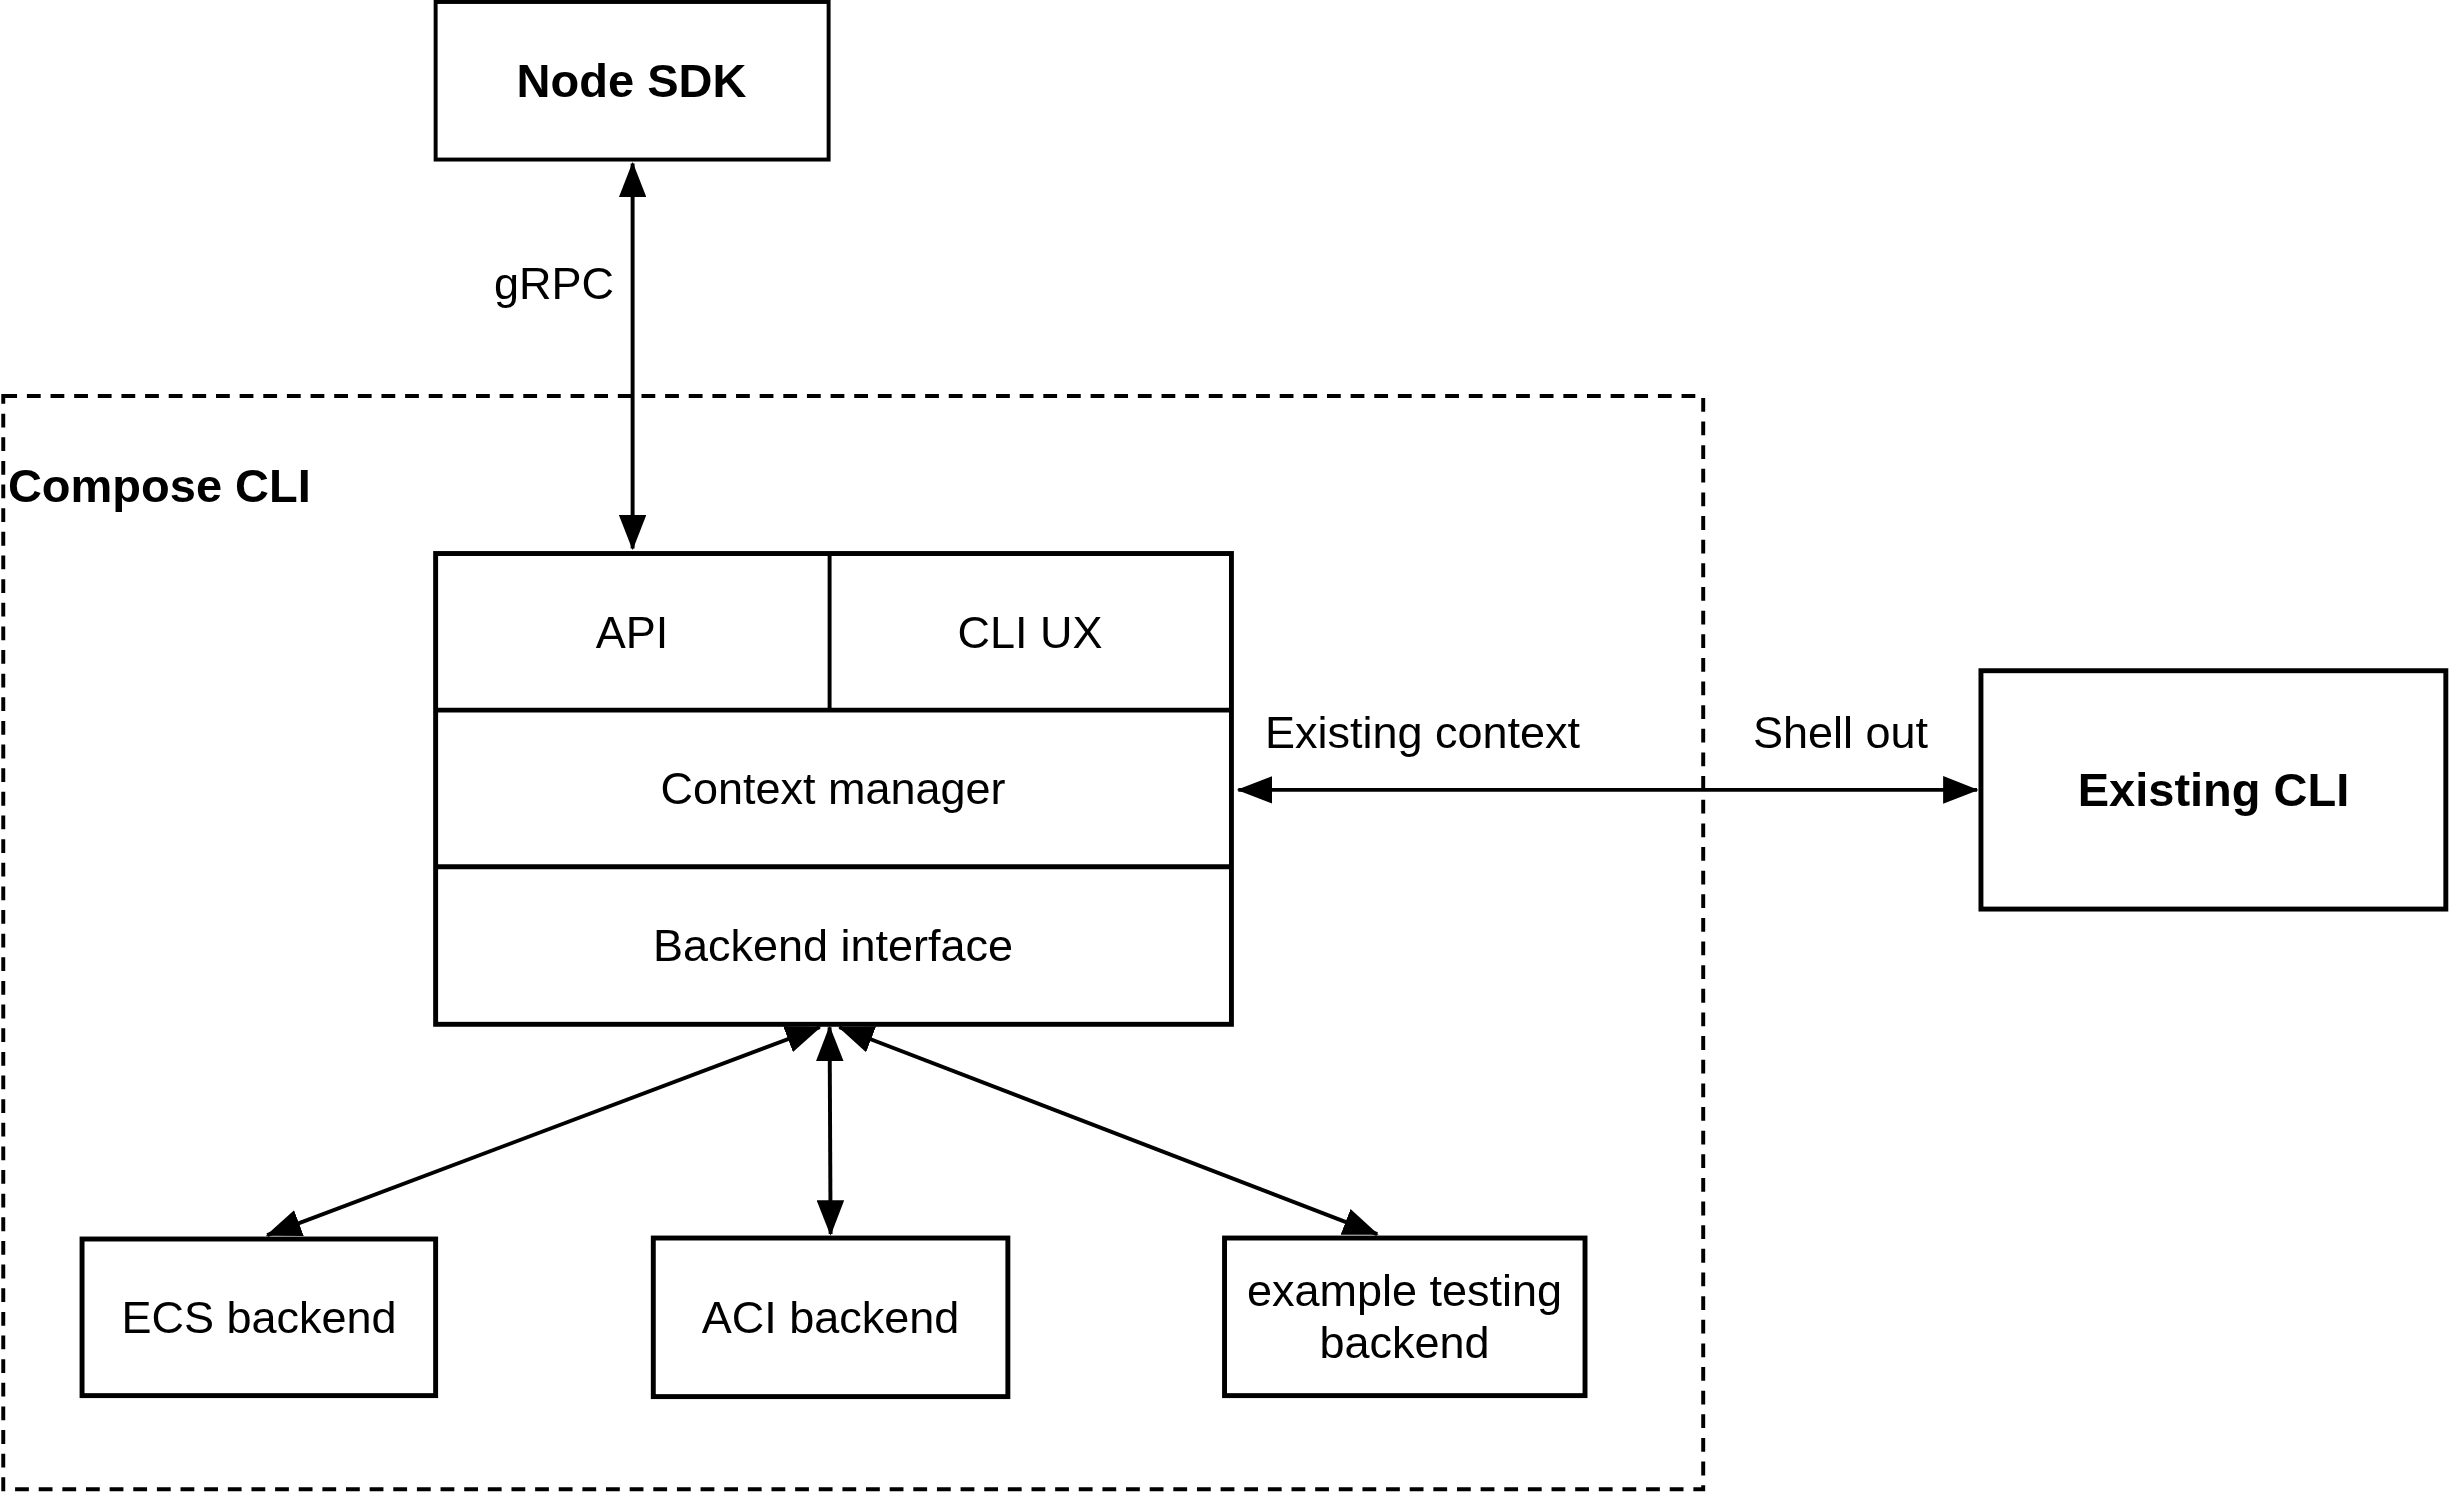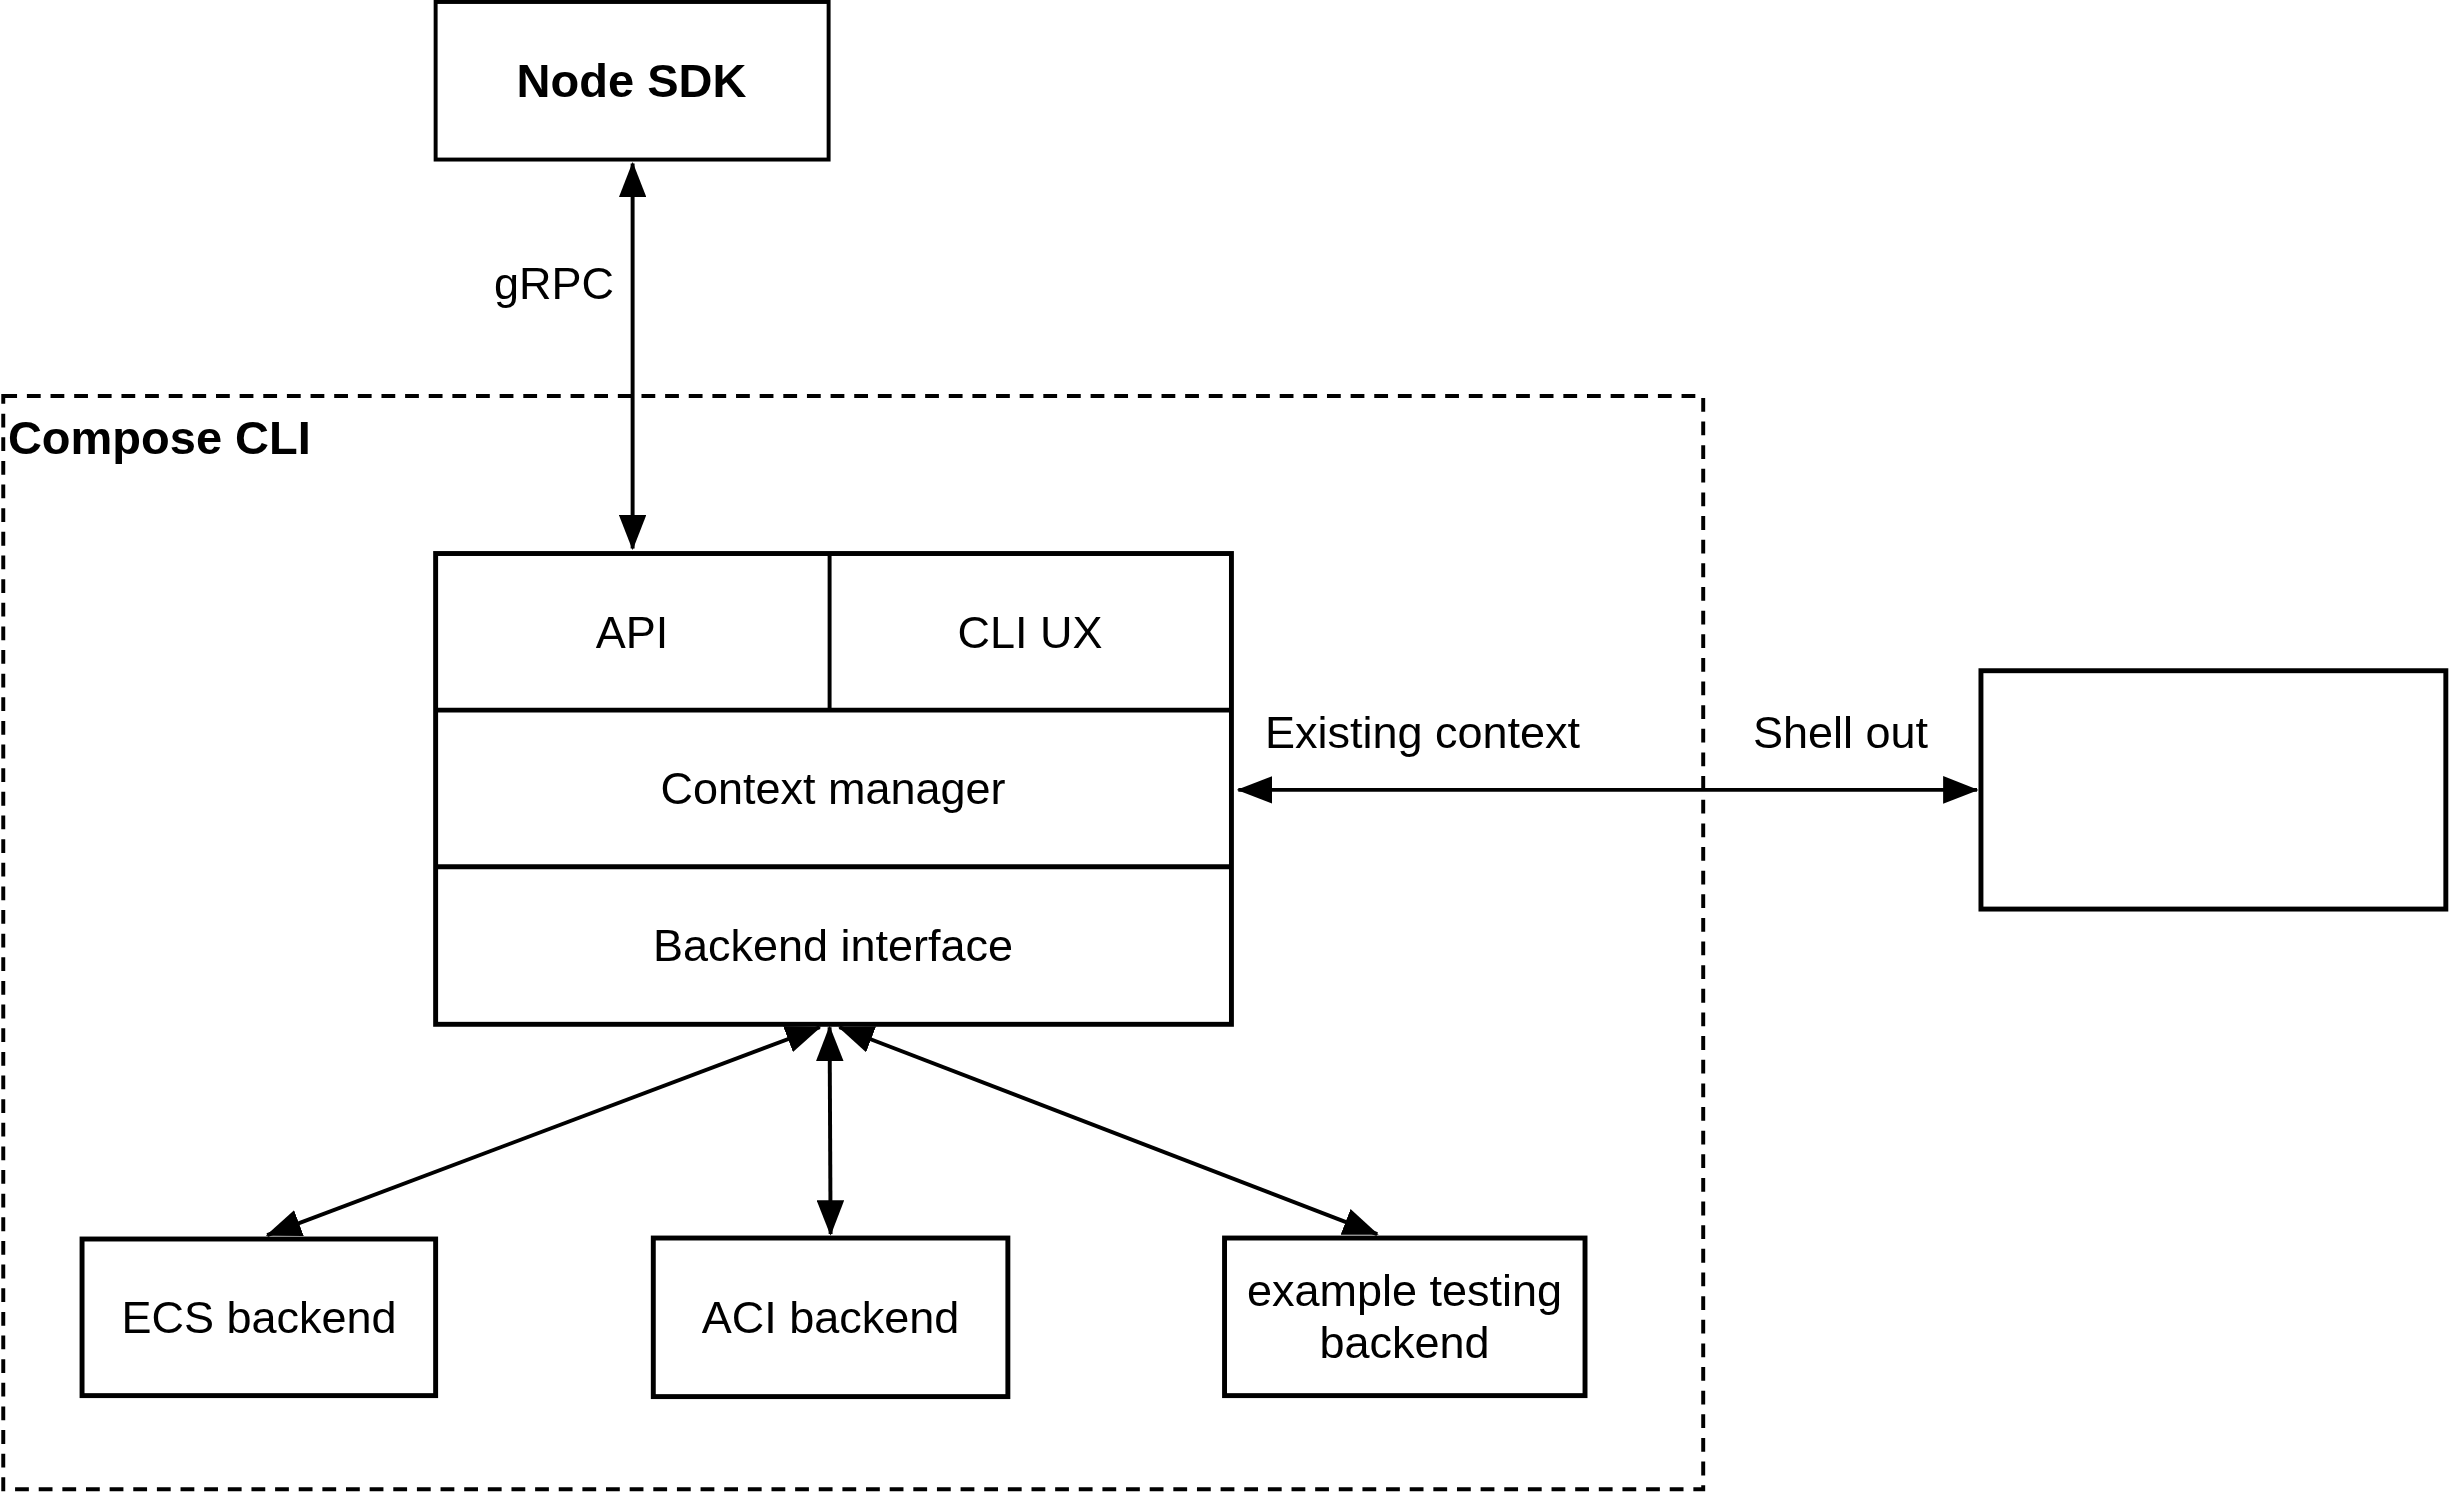--- a/index.html
+++ b/index.html
@@ -20,21 +20,21 @@
   .ln   { stroke:var(--stroke); fill:none; stroke-width:5px; }
   .arrow{ stroke:var(--stroke); fill:none; stroke-width:4px; }
   .ah   { fill:var(--stroke); }
   .label {
     position:absolute; z-index:2;
     display:flex; align-items:center; justify-content:center;
     font-size:45px; line-height:1.15; text-align:center;
     white-space:pre-line;
   }
   .label.bold { font-weight:bold; font-size:47px; }
-  .label.left  { justify-content:flex-start; text-align:center; }
+  .label.left  { justify-content:flex-start; text-align:center;margin-top:48px; }
   .label.right { justify-content:flex-end; }
 
   
   .lb-node-sdk          { left:435px;  top:2px;    width:393px; height:158px; }
   .lb-compose-cli       { left:7.9px;    top:412px;  width:512px; height:53px;  }
   .lb-api               { left:435px;  top:554px;  width:394px; height:157px; }
   .lb-cli-ux            { left:829px;  top:554px;  width:402px; height:157px; }
   .lb-context-manager   { left:435px;  top:710px;  width:796px; height:157px; }
   .lb-backend-interface { left:435px;  top:867px;  width:796px; height:158px; }
   .lb-grpc              { left:417px;  top:258px;  width:197px; height:51px;  }
@@ -90,20 +90,21 @@
   <div class="label lb-context-manager">Context manager</div>
 
   <div class="label lb-backend-interface">Backend interface</div>
 
   <div class="label right lb-grpc">gRPC</div>
 
   <div class="label lb-existing-context">Existing context</div>
 
   <div class="label lb-shell-out">Shell out</div>
 
+  <div class="label bold lb-existing-cli">Existing CLI</div>
 
   <div class="label lb-ecs">ECS backend</div>
 
   <div class="label lb-aci">ACI backend</div>
 
   <div class="label lb-example">example testing backend</div>
 
 </div>
 
 

